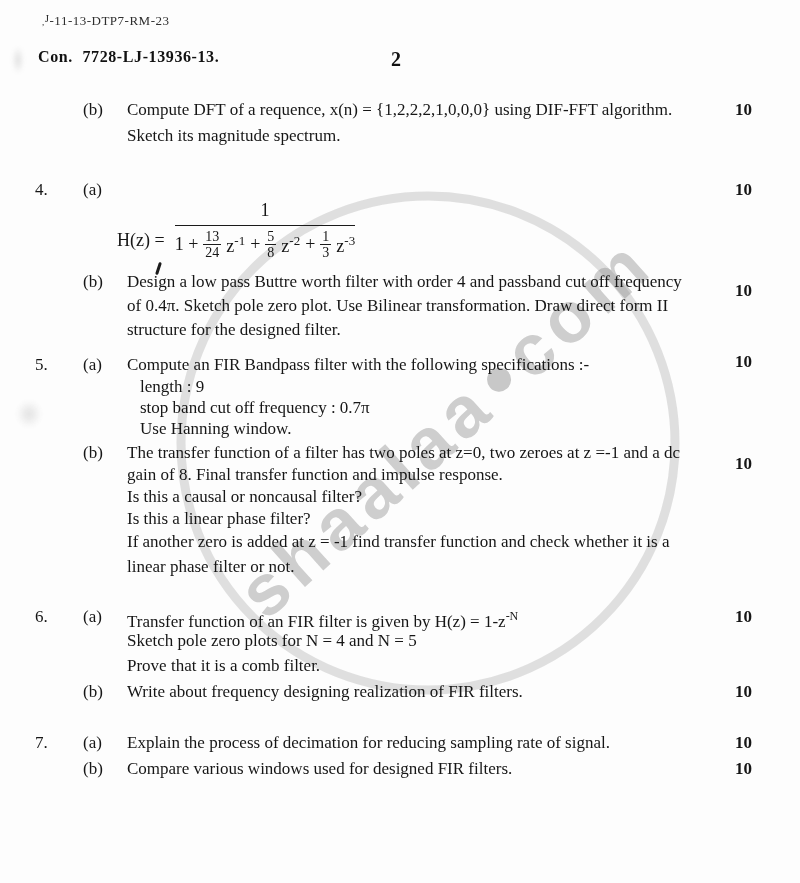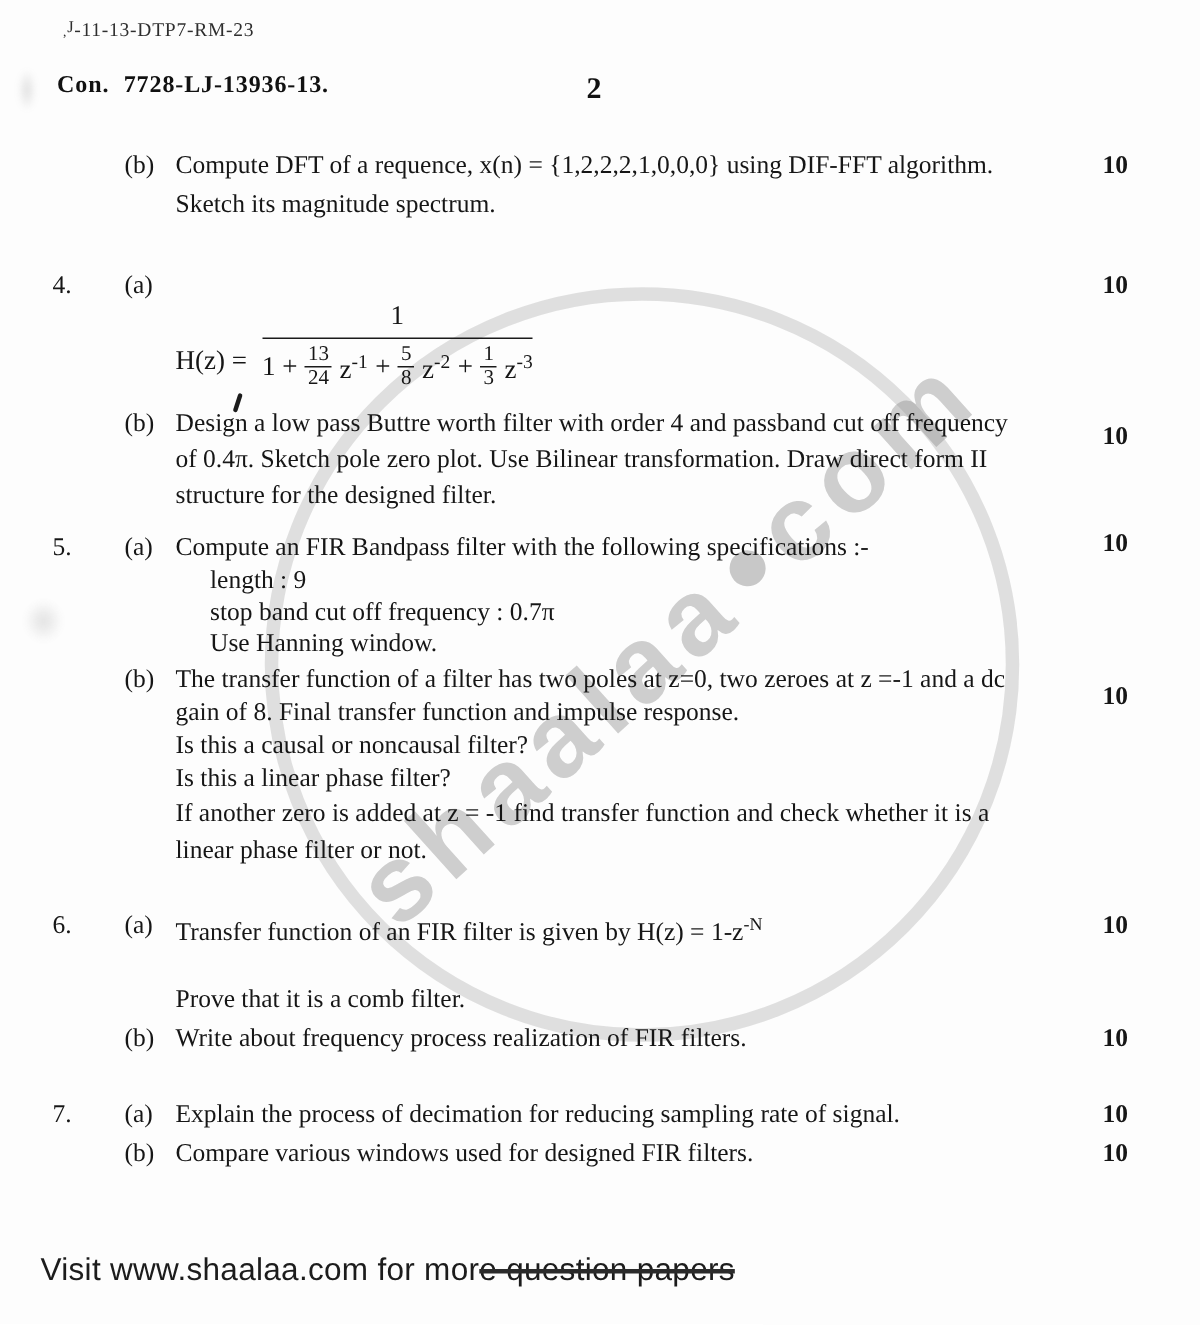--- a/index.html
+++ b/index.html
@@ -23,21 +23,21 @@
   
   .corner{position:absolute;left:42px;top:12px;z-index:2;font-size:13px;color:#2e2e2e;letter-spacing:.5px;}
   .corner .cmark{font-size:9px;}
   .corner .cpre{font-size:11px;vertical-align:3px;}
   .examcode{position:absolute;left:38px;top:48px;z-index:2;font-size:16px;font-weight:bold;letter-spacing:.6px;word-spacing:5px;color:#111;}
   .pagenum{position:absolute;left:391px;top:48px;z-index:2;font-size:20px;font-weight:bold;color:#111;}
   
   .t{position:absolute;z-index:2;font-size:17px;white-space:nowrap;line-height:21px;}
   .num{left:35px;}
   .let{left:83px;}
-  .txt{left:117px;}
+  .txt{left:127px;}
   .sub{left:140px;}
   .mk{left:735px;font-weight:bold;}
   
   .formula{position:absolute;left:117px;z-index:2;display:flex;align-items:flex-end;font-size:18px;white-space:nowrap;}
   .f-lhs{margin-right:10px;margin-bottom:9px;}
   .bigfrac{display:inline-block;text-align:center;}
   .bf-top{display:block;border-bottom:1.5px solid #1a1a1a;padding:0 10px 4px;}
   .bf-bottom{display:flex;align-items:center;gap:5px;padding-top:3px;}
   .sfrac{display:inline-flex;flex-direction:column;text-align:center;font-size:14px;line-height:15px;}
   .sf-n{border-bottom:1.2px solid #1a1a1a;padding:0 2px;}
@@ -128,31 +128,31 @@
   <div class="t txt" style="top:464px">gain of 8. Final transfer function and impulse response.</div>
   <div class="t txt" style="top:508px">Is this a linear phase filter?</div>
   <div class="t txt" style="top:486px">Is this a causal or noncausal filter?</div>
   <div class="t txt" style="top:531px">If another zero is added at z = -1 find transfer function and check whether it is a</div>
   <div class="t txt" style="top:556px">linear phase filter or not.</div>
   <div class="t mk" style="top:453px">10</div>
 
   <div class="t num" style="top:606px">6.</div>
   <div class="t let" style="top:606px">(a)</div>
   <div class="t txt" style="top:606px"><span>Transfer function of an FIR filter is given by H(z) = 1-z</span><sup class="inlsup">-N</sup></div>
+  <div class="t txt" style="top:630px">Sketch pole zero plots for N = 4 and N = 5</div>
   <div class="t txt" style="top:655px">Prove that it is a comb filter.</div>
   <div class="t mk" style="top:606px">10</div>
 
   <div class="t let" style="top:681px">(b)</div>
-  <div class="t txt" style="top:681px">Write about frequency process realization of FIR filters.</div>
+  <div class="t txt" style="top:681px">Write about frequency designing realization of FIR filters.</div>
   <div class="t mk" style="top:681px">10</div>
 
   <div class="t num" style="top:732px">7.</div>
   <div class="t let" style="top:732px">(a)</div>
   <div class="t txt" style="top:732px">Explain the process of decimation for reducing sampling rate of signal.</div>
   <div class="t mk" style="top:732px">10</div>
 
   <div class="t let" style="top:758px">(b)</div>
   <div class="t txt" style="top:758px">Compare various windows used for designed FIR filters.</div>
   <div class="t mk" style="top:758px">10</div>
 
-  <div class="footer"><span>Visit www.shaalaa.com for mor</span><span class="struck">e question papers</span></div>
 
 </div>
 
 </body></html>

